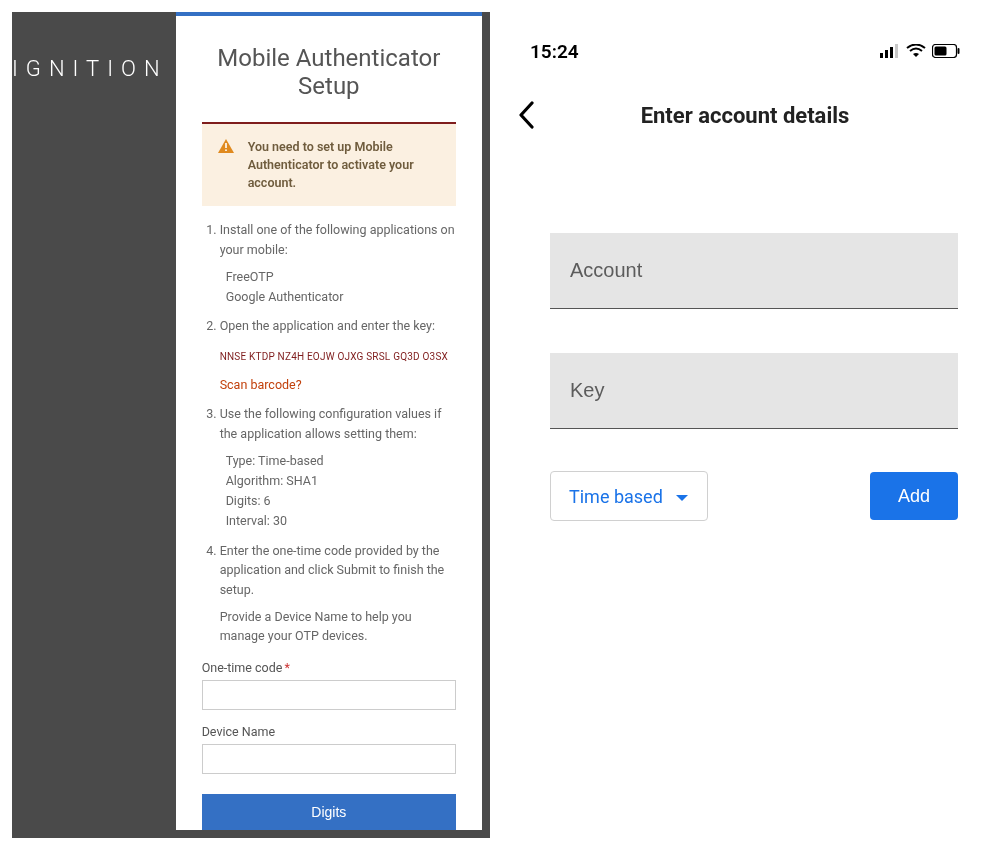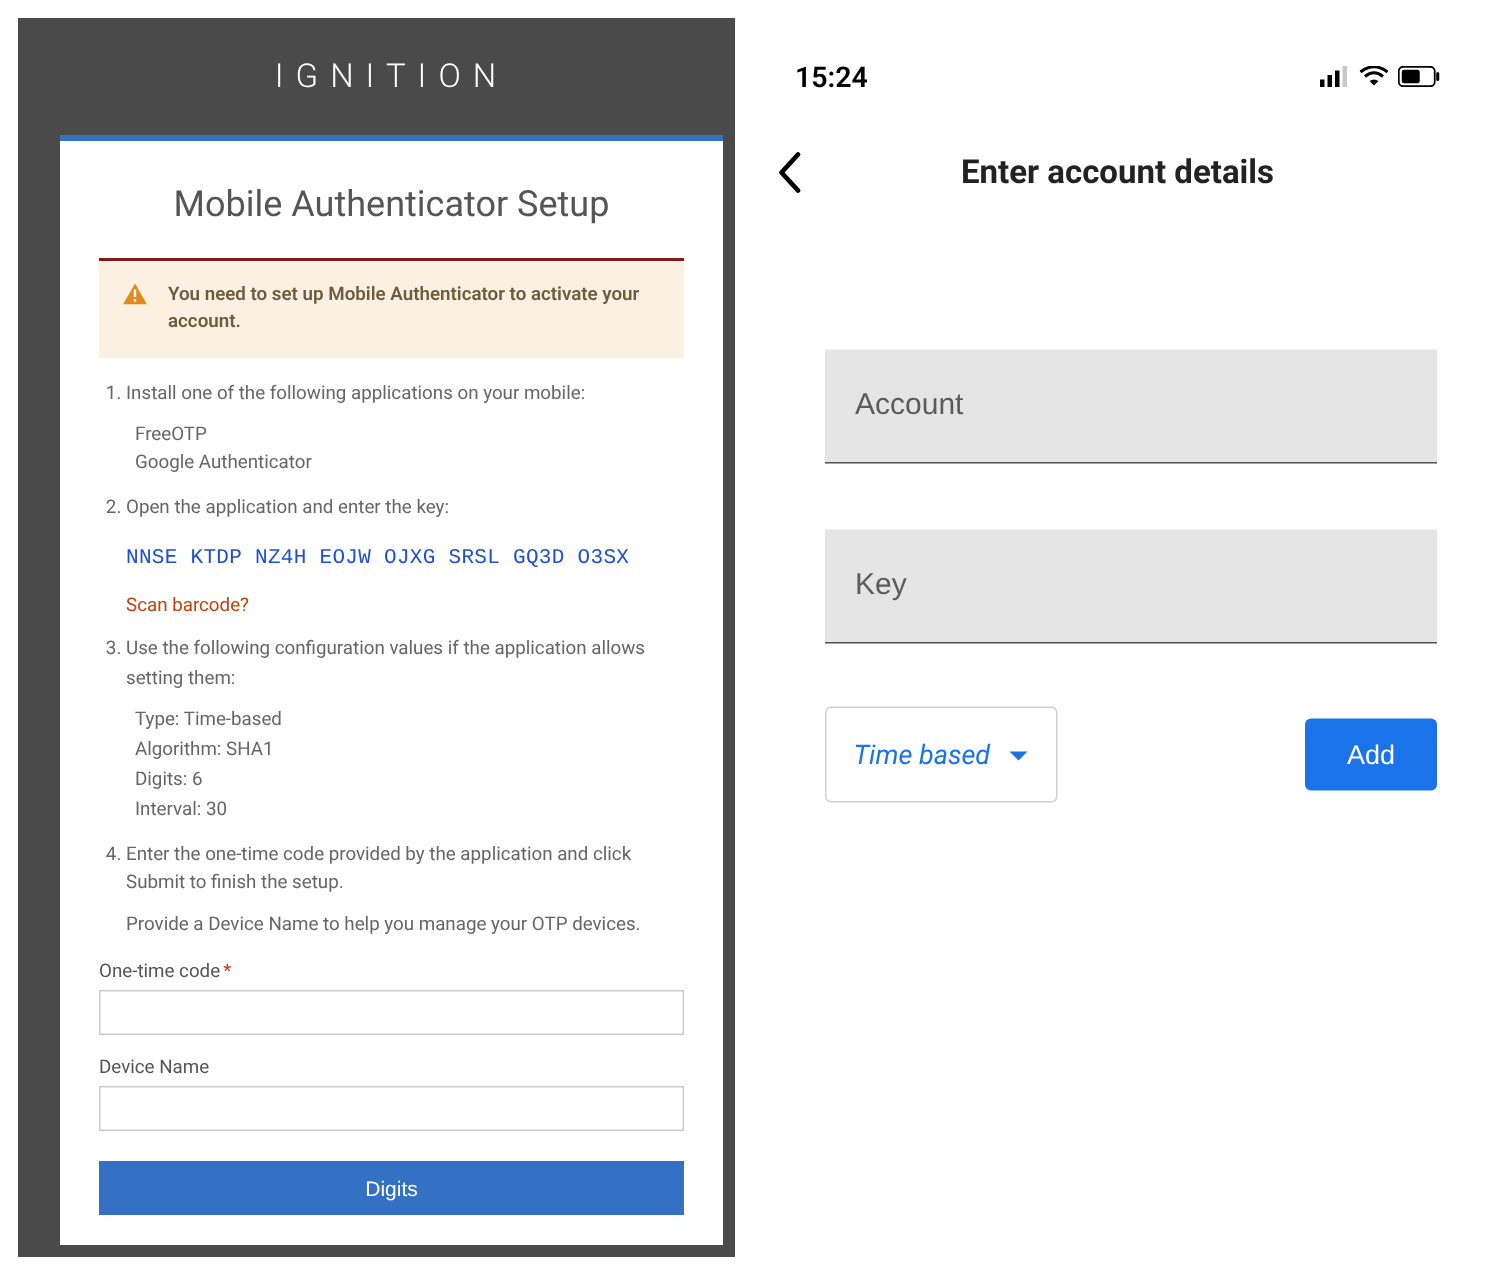--- a/index.html
+++ b/index.html
@@ -15,23 +15,22 @@
     width: 1000px;
     height: 848px;
   }
   
   .left {
     width: 478px;
     height: 826px;
     margin: 12px 0 0 12px;
     background: #4a4a4a;
     display: flex;
-    flex-direction: column;
+    flex-direction: row;
     position: relative;
-    padding-left: 20px;
   }
   .left .hdr {
     height: 112px;
     background: #4a4a4a;
     color: #fff;
     letter-spacing: 8px;
     font-size: 22px;
     font-weight: 300;
     display: flex;
     align-items: center;
@@ -78,25 +77,24 @@
     margin: 0;
   }
   ol.steps > li {
     font-size: 12.5px;
     color: #666;
     line-height: 1.55;
     margin-bottom: 10px;
   }
   .apps { margin: 8px 0 6px 6px; font-size: 12.5px; }
   .key {
-    font-size: 14px;
-    color: #1d4ed8;
+    font-size: 10px;
+    color: #7f1d1d;
     margin: 14px 0 10px 0;
     letter-spacing: 0.2px;
-    font-family: Liberation Mono, monospace;
   }
   .link { color: #c2410c; font-size: 12.5px; cursor: pointer; }
   .cfg { margin: 8px 0 6px 6px; font-size: 12.5px; line-height: 1.6; }
   .step4txt { margin-top: 8px; }
   .field-label { font-size: 12.5px; color: #555; margin-top: 14px; margin-bottom: 5px; }
   .req { color: #c33; margin-left: 2px; }
   input.txt {
     width: 100%;
     height: 30px;
     border: 1px solid #ccc;
@@ -163,29 +161,28 @@
   .btn-row {
     display: flex;
     justify-content: space-between;
     align-items: center;
     margin-top: -2px;
   }
   .sel {
     border: 1px solid #d0d0d0;
     border-radius: 4px;
     background: #fff;
-    height: 64px;
+    height: 50px;
     padding: 0 18px;
     display: flex;
     align-items: center;
     gap: 12px;
     color: #1a73e8;
     font-size: 18px;
     cursor: pointer;
-    font-style: italic;
   }
   .add-btn {
     background: #1a73e8;
     color: #fff;
     border: none;
     border-radius: 4px;
     height: 48px;
     padding: 0 28px;
     font-size: 18px;
     cursor: pointer;

